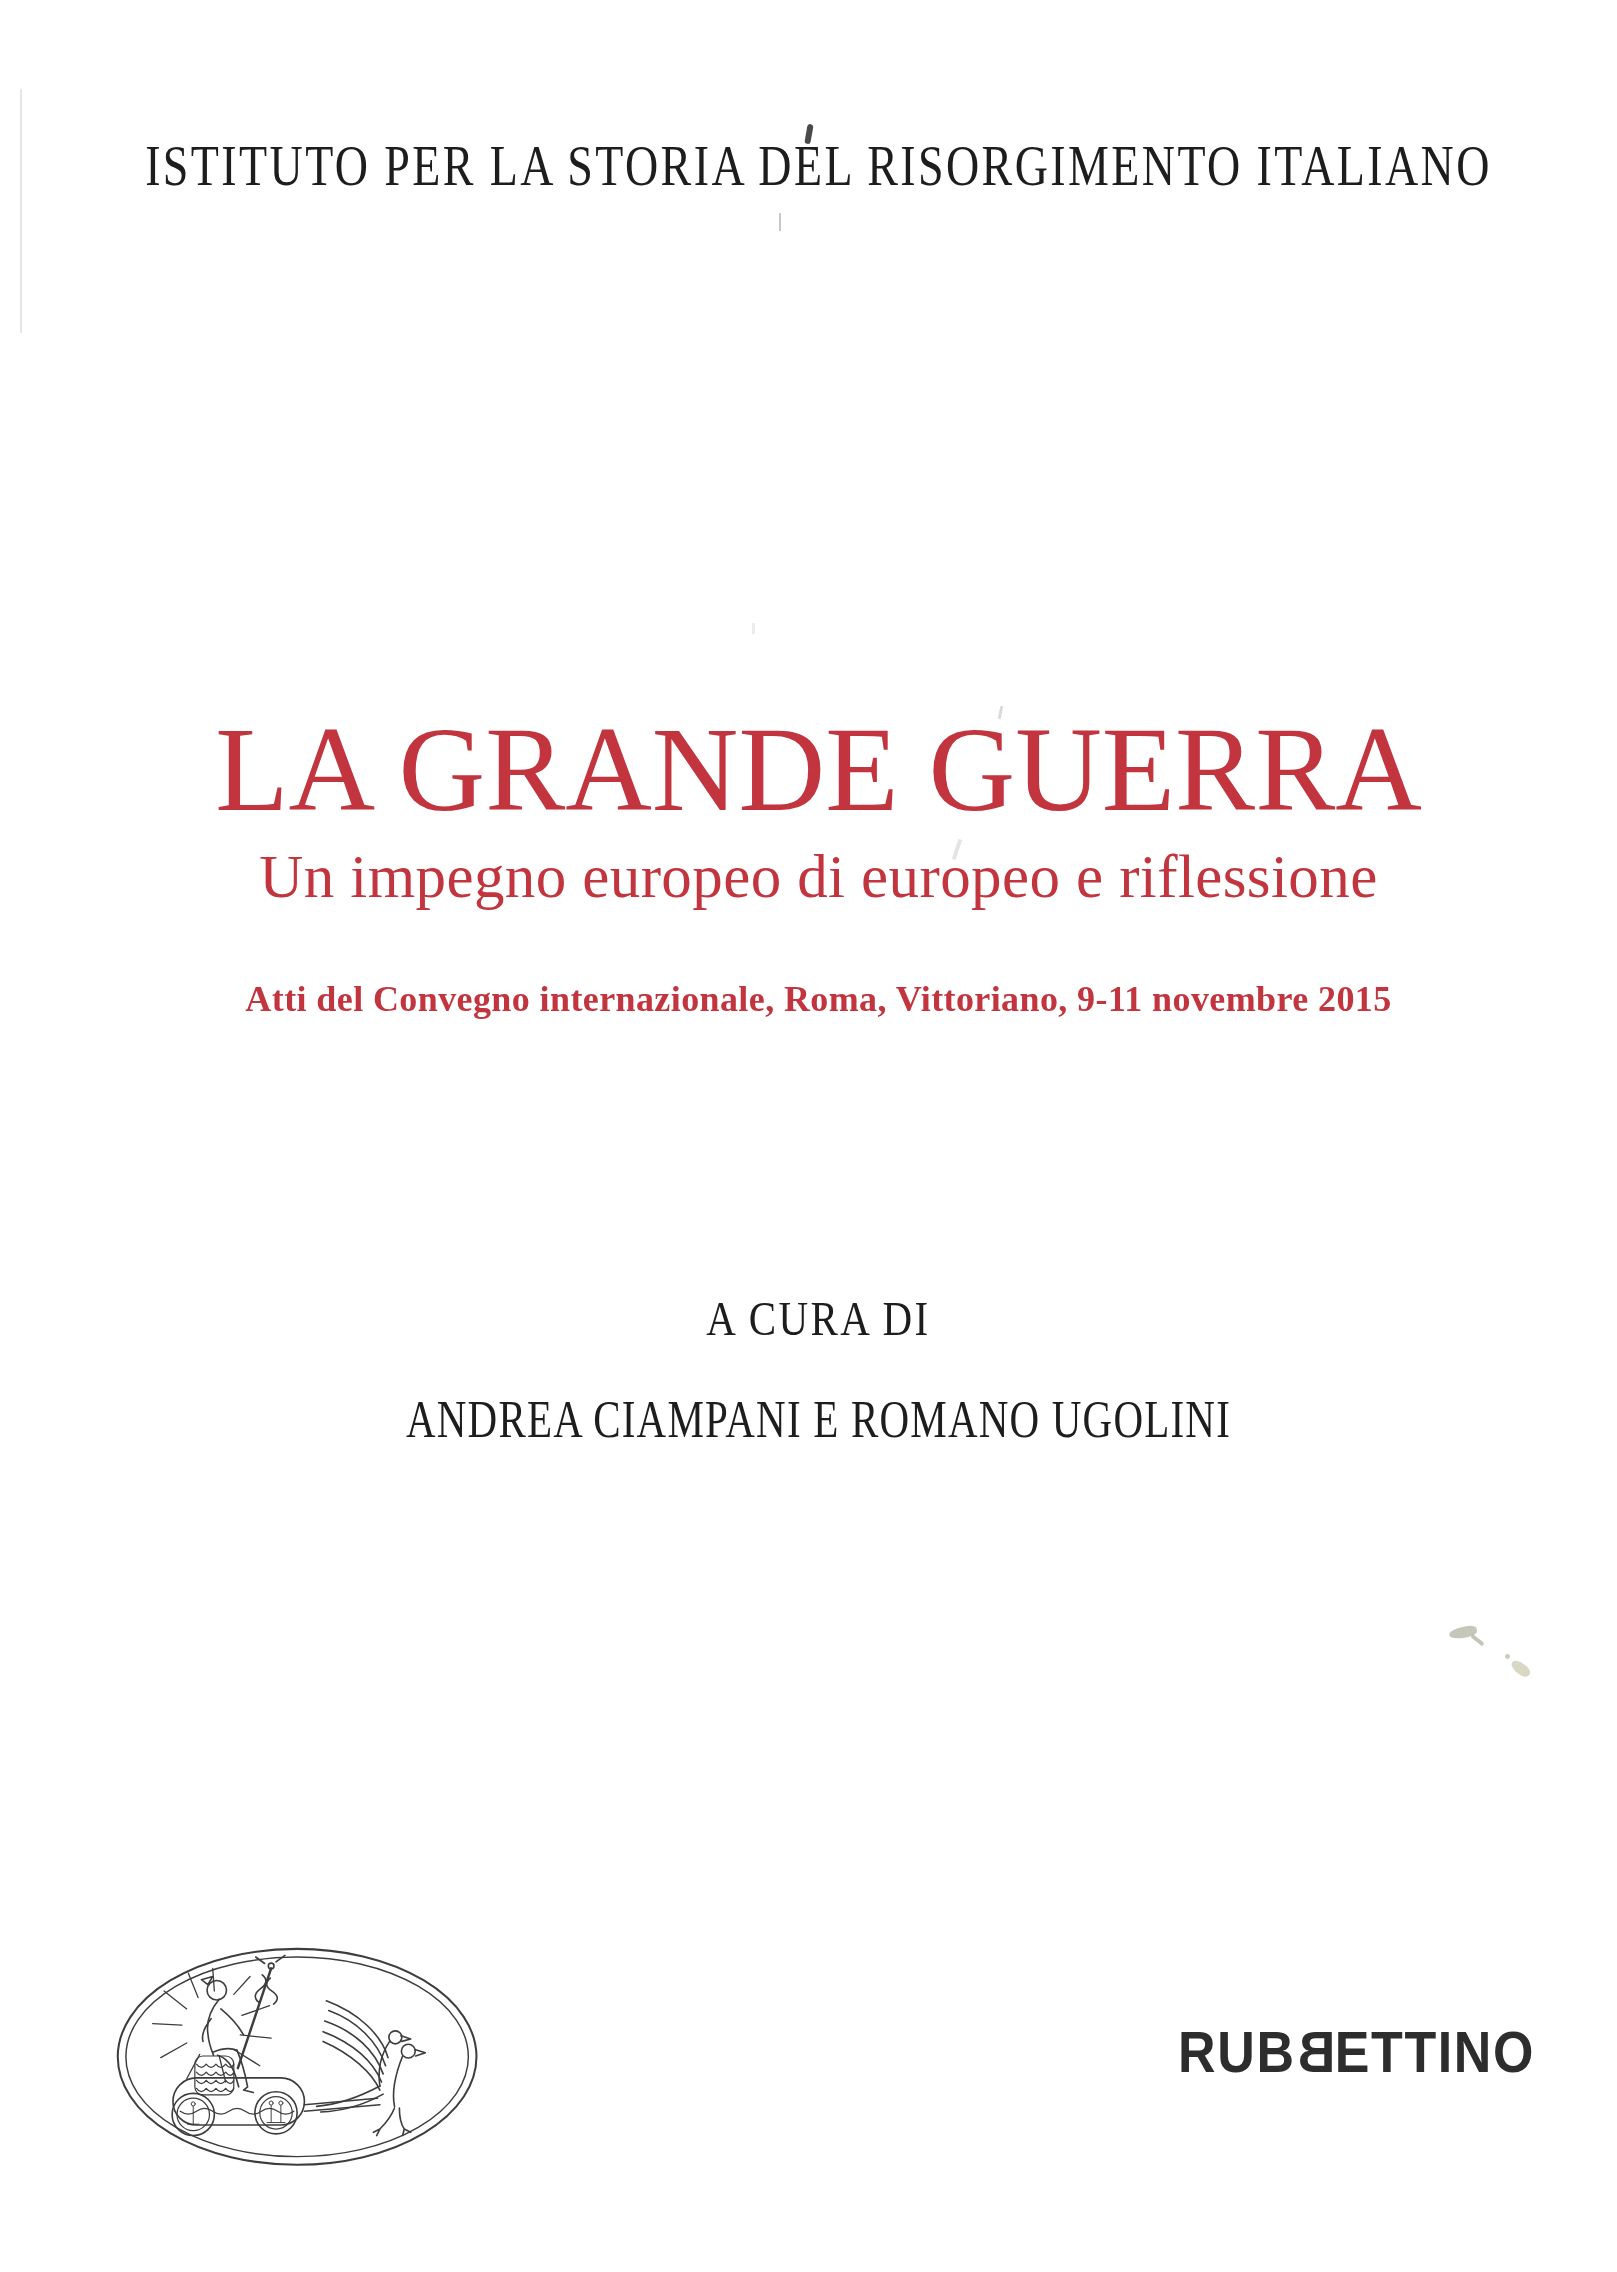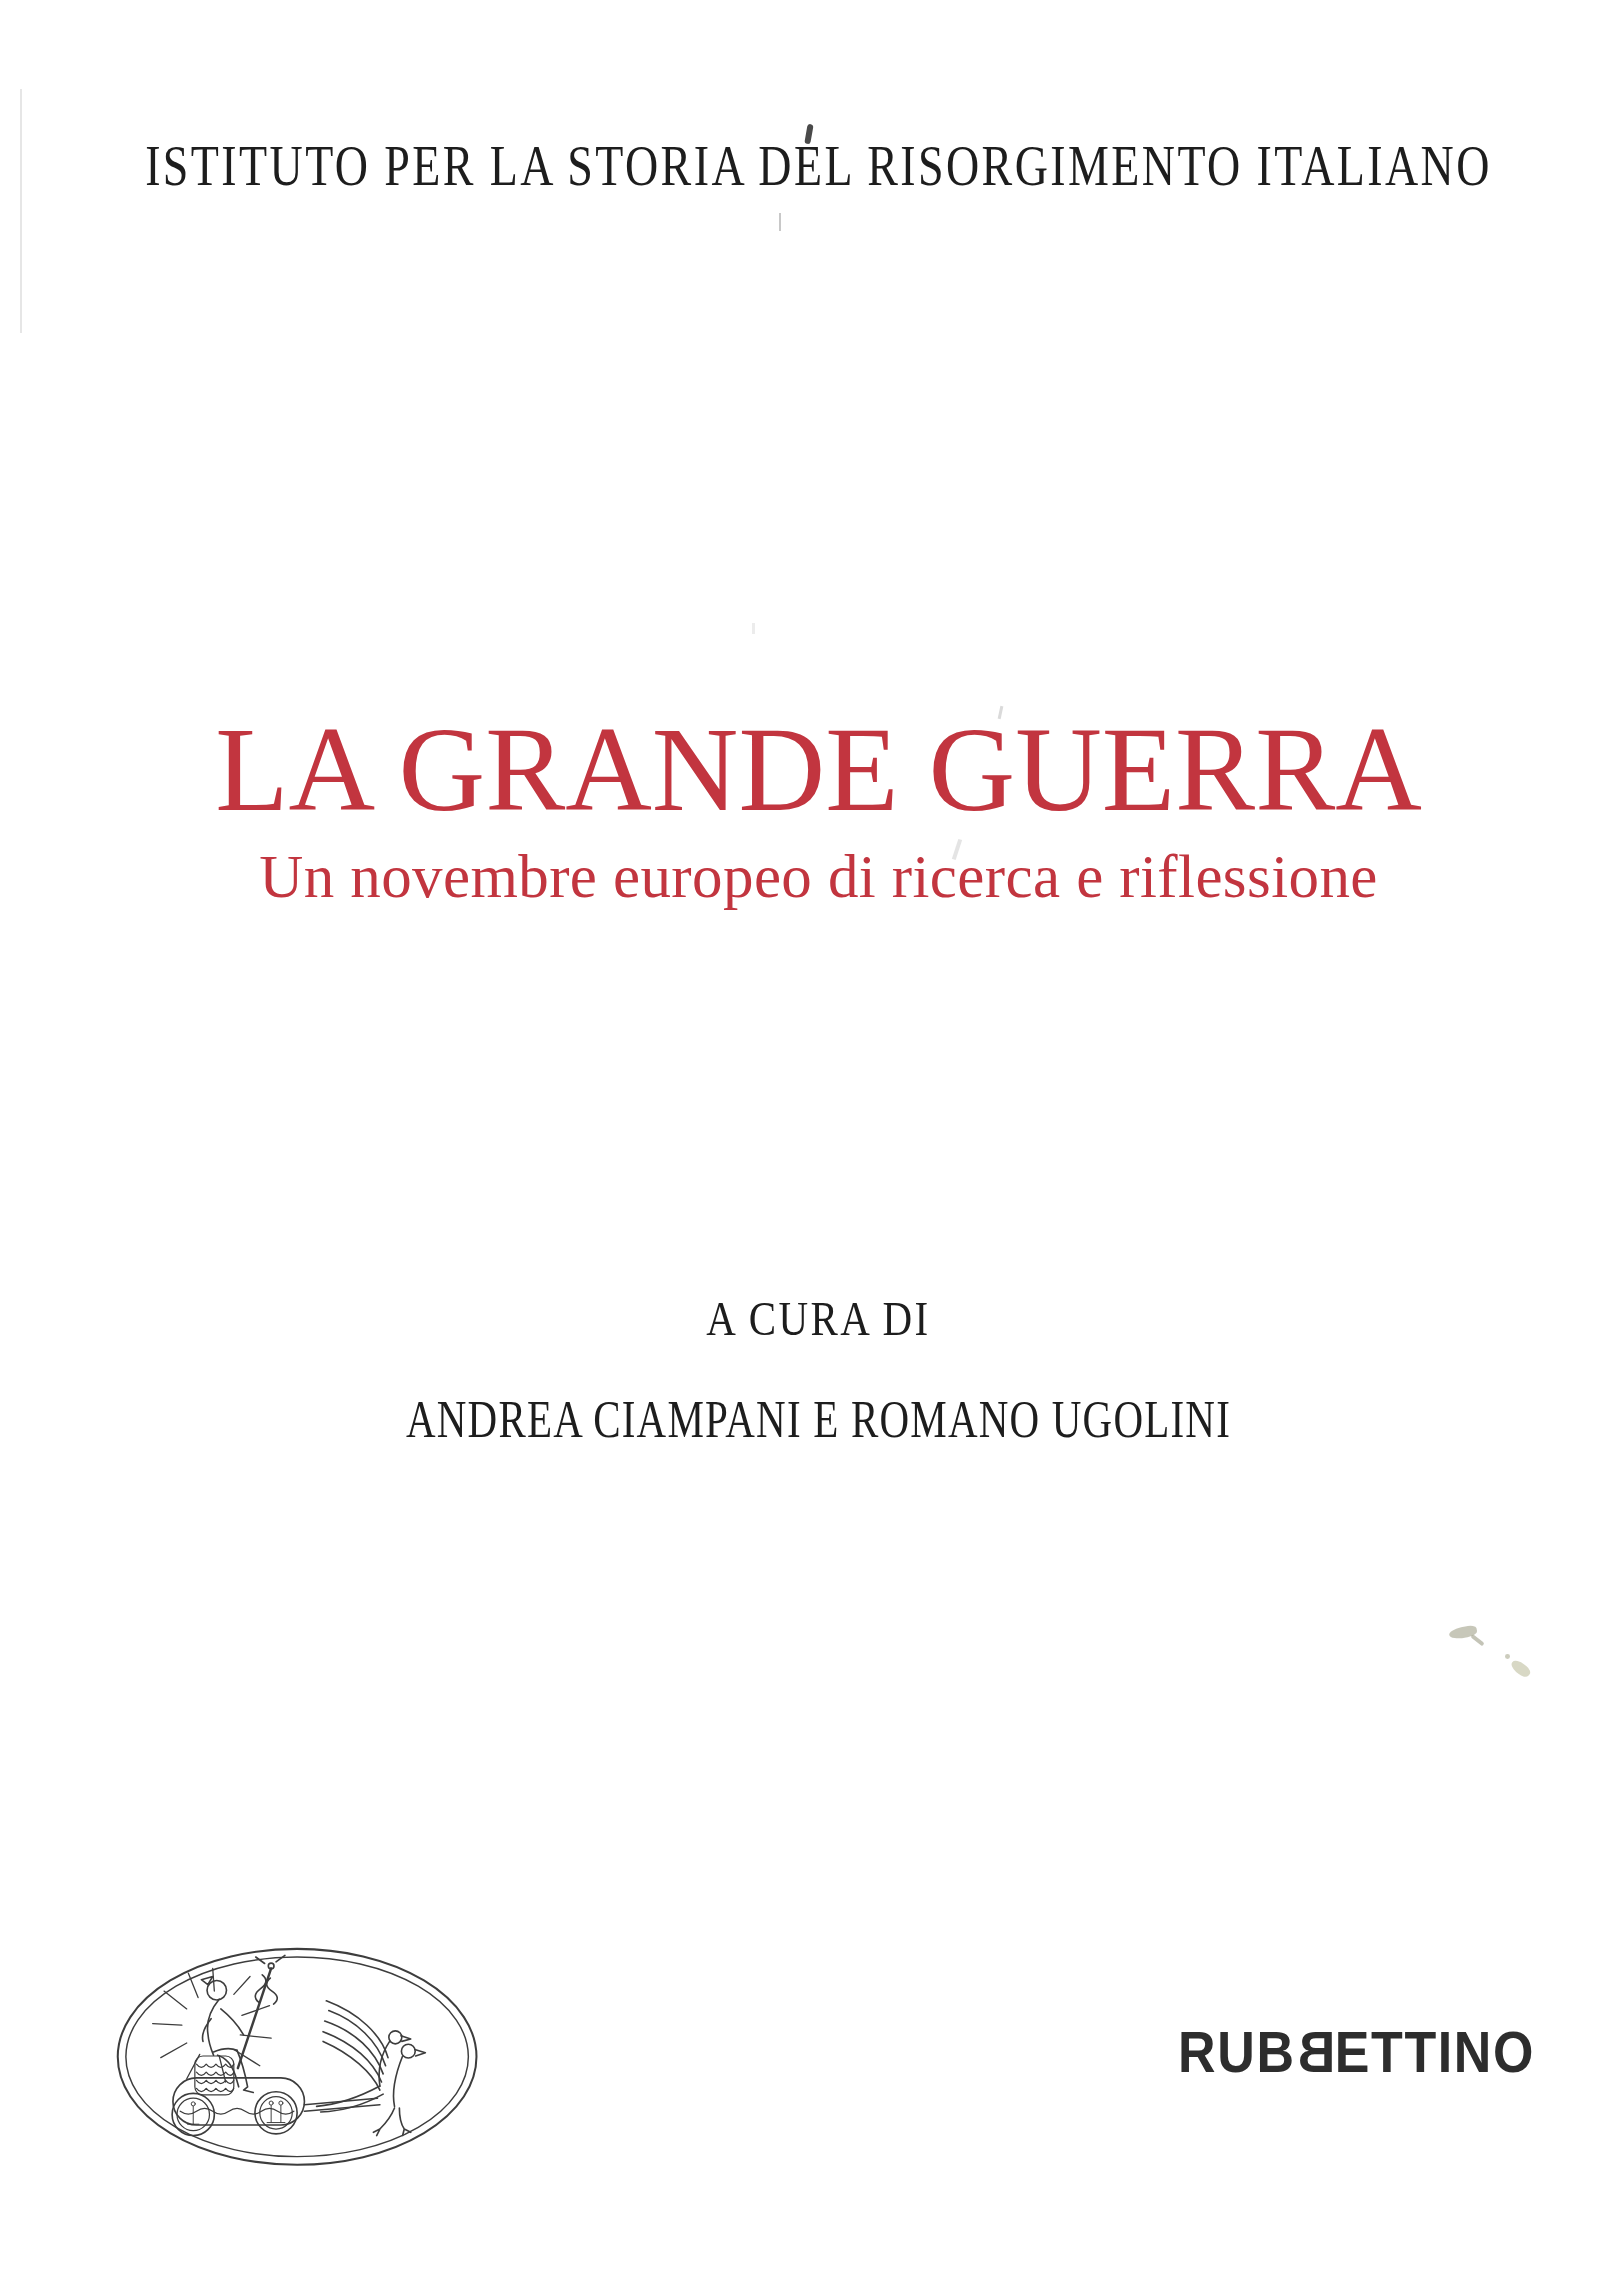--- a/index.html
+++ b/index.html
@@ -61,22 +61,23 @@
 </style>
 </head>
 <body>
 
 <div class="page">
 
   <div class="centerline institute" style="color: rgb(29, 29, 29);">ISTITUTO PER LA STORIA DEL RISORGIMENTO ITALIANO</div>
 
   <div class="centerline title" style="color: rgb(194, 53, 63);">LA GRANDE GUERRA</div>
 
-  <div class="centerline subtitle" style="color: rgb(194, 53, 63);">Un novembre europeo di ricerca e riflessione</div>
+  <div class="centerline subtitle" style="color: rgb(194, 53, 63);">Un impegno europeo di europeo e riflessione</div>
 
+  <div class="centerline conference" style="color: rgb(194, 53, 63);">Atti del Convegno internazionale, Roma, Vittoriano, 9-11 novembre 2015</div>
 
   <div class="centerline cura">A CURA DI</div>
 
   <div class="centerline editors">ANDREA CIAMPANI E ROMANO UGOLINI</div>
 
   <svg class="emblem" width="384" height="224" viewBox="0 0 472 276" fill="none" stroke="#3d3d3d" stroke-width="2" stroke-linecap="round" stroke-linejoin="round">
     <ellipse cx="246" cy="139" rx="221" ry="133" stroke-width="2.5"></ellipse>
     <ellipse cx="246" cy="139" rx="211" ry="123" stroke-width="1.8"></ellipse>
 
     <g stroke-width="1.6">

